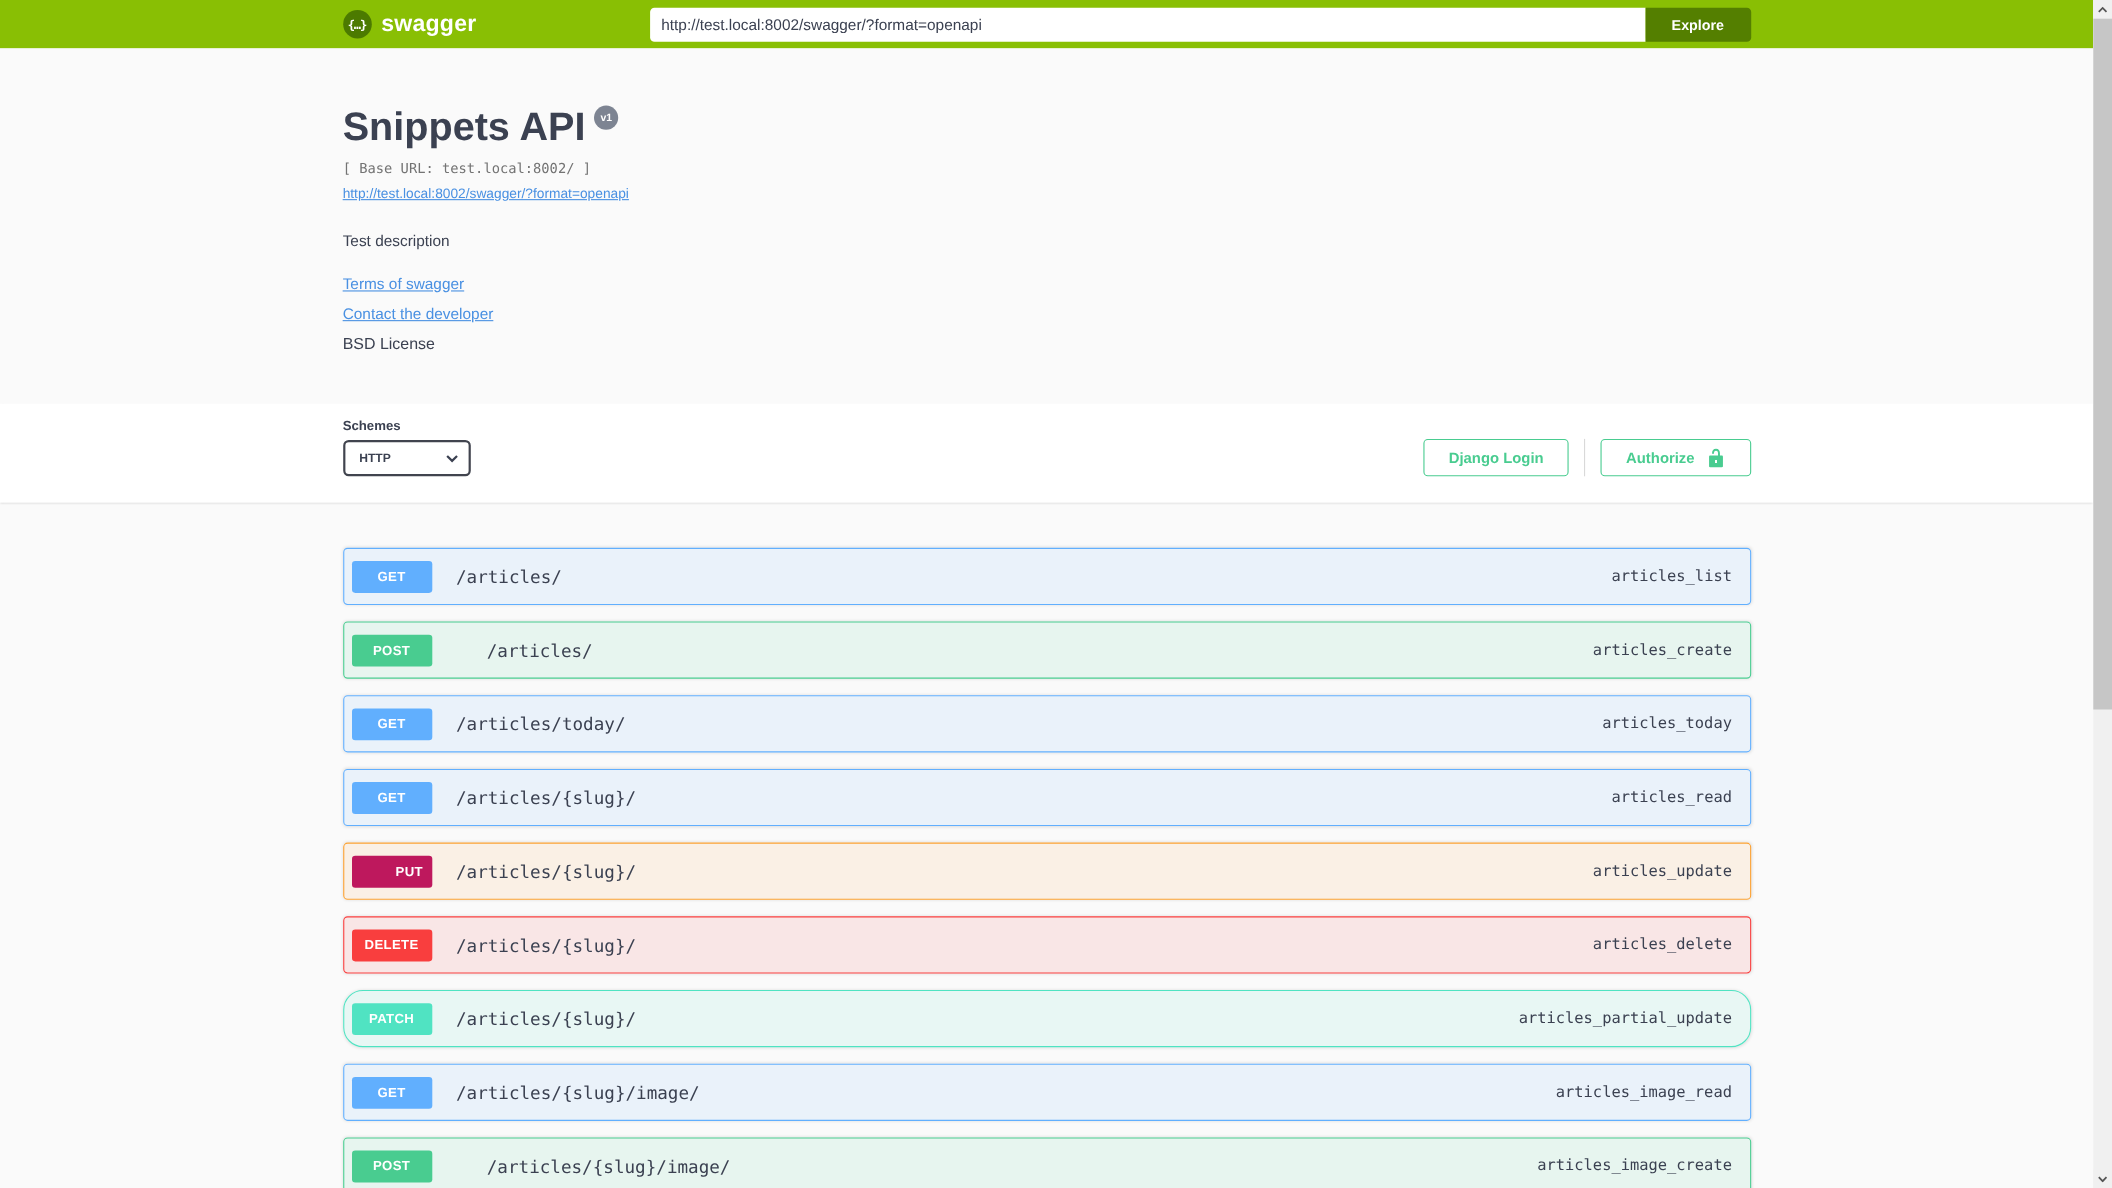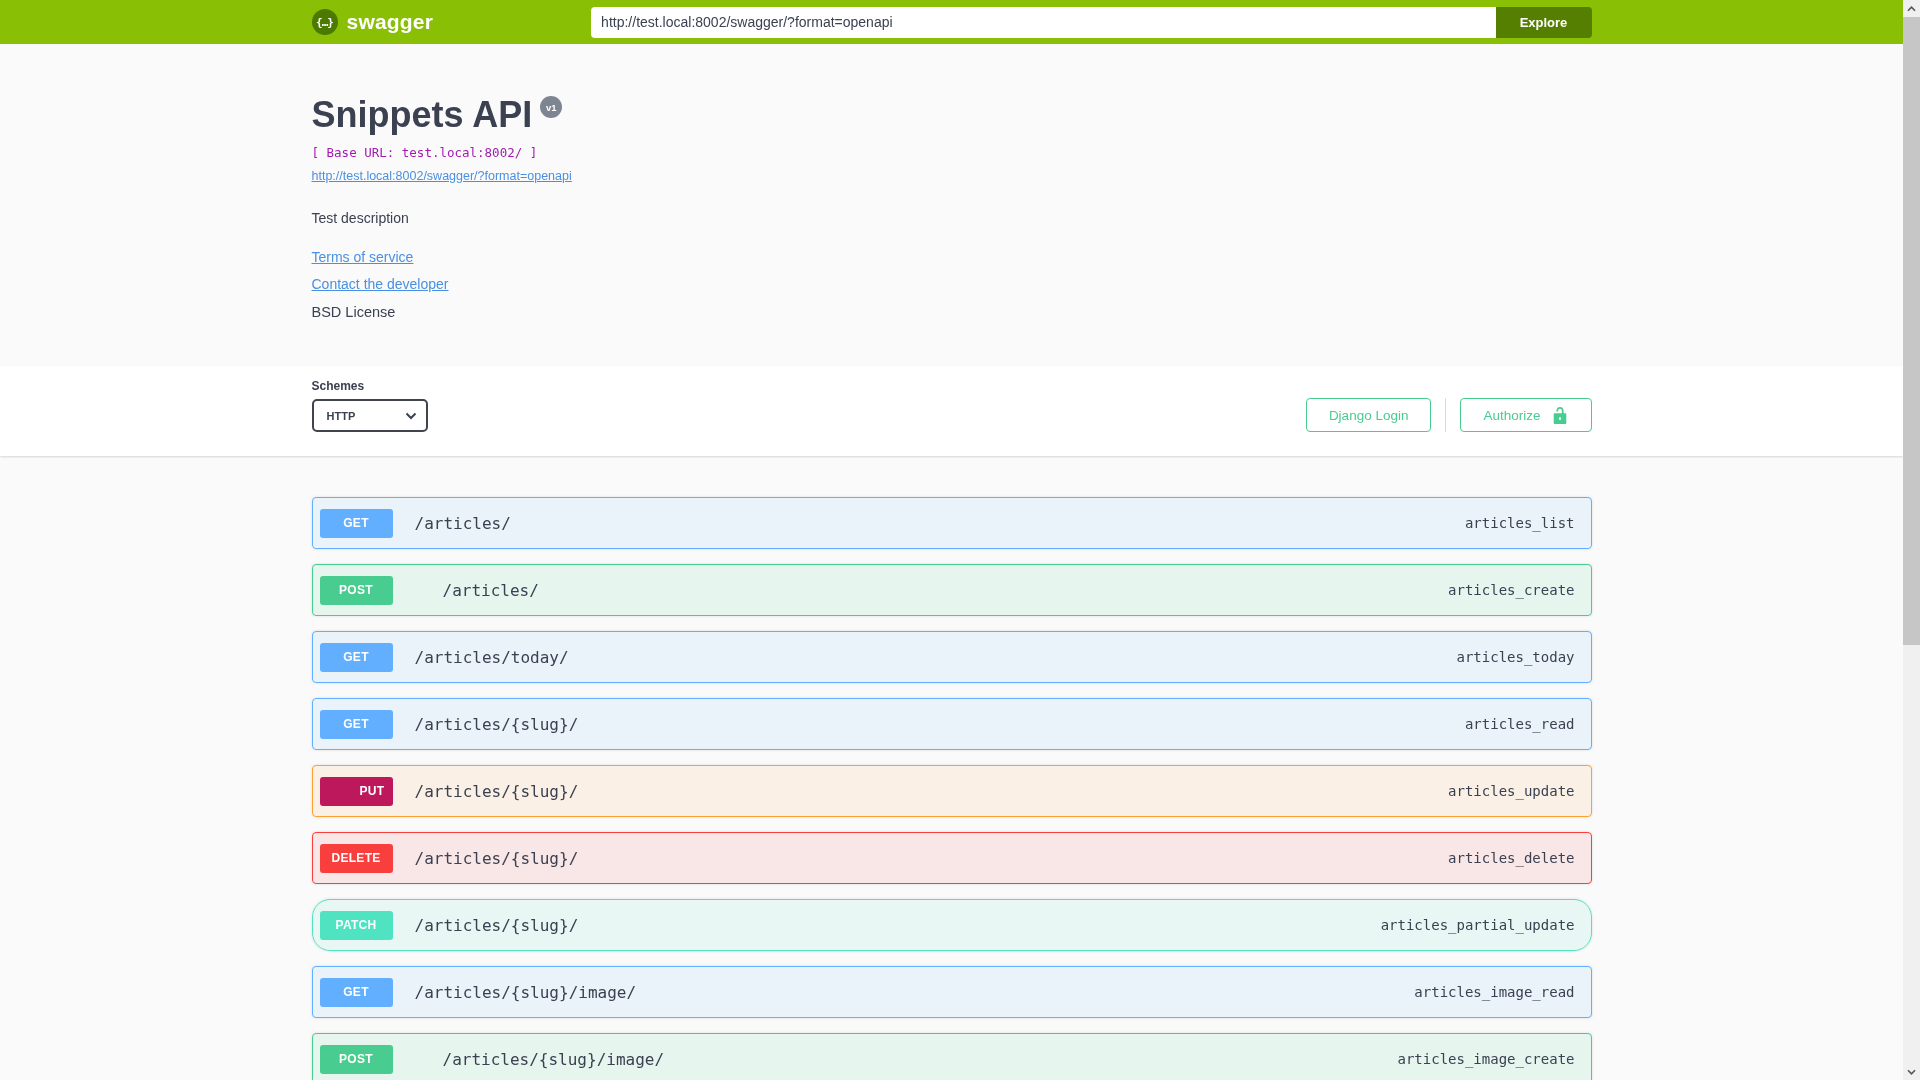--- a/index.html
+++ b/index.html
@@ -37,42 +37,42 @@
   .container { width:1280px; margin:0 auto; }
 
   
   .info-section { background:#fafafa; padding:50px 0 46px 0; }
   .api-title { font-size:36px; font-weight:bold; color:#3b4151; display:flex; align-items:flex-start; gap:8px; }
   .version-badge {
     display:inline-flex; align-items:center; justify-content:center;
     width:22px; height:22px; border-radius:50%; background:#7d8492; color:#fff;
     font-size:9.5px; font-weight:bold; margin-top:2px;
   }
-  .base-url { font-family:"DejaVu Sans Mono",monospace; font-size:12.5px; margin-top:9px; color:#a21caf; }
+  .base-url { font-family:"DejaVu Sans Mono",monospace; font-size:12.5px; margin-top:9px; color:#737373; }
   .spec-link { display:inline-block; margin-top:9px; font-size:12.5px; color:#4990e2; text-decoration:underline; }
   .api-description { margin-top:26px; font-size:14px; }
   .info-link { display:block; margin-top:23px; font-size:14px; color:#4990e2; text-decoration:underline; width:fit-content; }
   .info-link + .info-link { margin-top:11px; }
   .license { margin-top:12px; font-size:14.5px; }
 
   
   .scheme-container { background:#fff; box-shadow:0 1px 2px 0 rgba(0,0,0,.15); padding:13px 0 24px 0; }
   .scheme-inner { display:flex; justify-content:space-between; align-items:flex-end; }
   .schemes-label { font-size:12px; font-weight:bold; display:block; margin-bottom:6px; }
   .schemes-select-wrap { position:relative; width:116px; }
   .schemes-select {
     width:116px; height:33px; border:2px solid #41444e; border-radius:5px;
     font-family:"Liberation Sans",sans-serif; font-size:11px; font-weight:bold; color:#3b4151;
     padding:0 30px 0 13px; appearance:none; -webkit-appearance:none; background:#fff; cursor:pointer;
   }
   .select-chevron { position:absolute; right:11px; top:13px; pointer-events:none; }
   .auth-wrapper { display:flex; align-items:center; }
   .btn-outline-green {
     display:flex; align-items:center; gap:10px; background:transparent;
-    border:1.5px solid #49cc90; color:#49cc90; font-weight:normal; font-size:13.5px;
+    border:1.5px solid #49cc90; color:#49cc90; font-weight:bold; font-size:13.5px;
     border-radius:4px; padding:0 22px; height:34px; cursor:pointer;
     font-family:"Liberation Sans",sans-serif;
   }
   .auth-divider { width:1px; height:34px; background:#d9d9d9; margin:0 14px; }
 
   
   .ops-wrapper { padding-top:33px; }
   .opblock-tag-section { margin-bottom:28px; }
   .opblock-tag {
     display:flex; align-items:center; gap:12px; padding:0 0 13px 10px;
@@ -134,21 +134,21 @@
 
   <section class="info-section">
     <div class="container">
       <h1 class="api-title">
         <span>Snippets API</span>
         <span class="version-badge">v1</span>
       </h1>
       <div class="base-url">[ Base URL: test.local:8002/ ]</div>
       <a class="spec-link" href="#">http://test.local:8002/swagger/?format=openapi</a>
       <p class="api-description">Test description</p>
-      <a class="info-link" href="#">Terms of service</a>
+      <a class="info-link" href="#">Terms of swagger</a>
       <a class="info-link" href="#">Contact the developer</a>
       <div class="license">BSD License</div>
     </div>
   </section>
 
   <section class="scheme-container">
     <div class="container scheme-inner">
       <div>
         <label class="schemes-label">Schemes</label>
         <div class="schemes-select-wrap">

